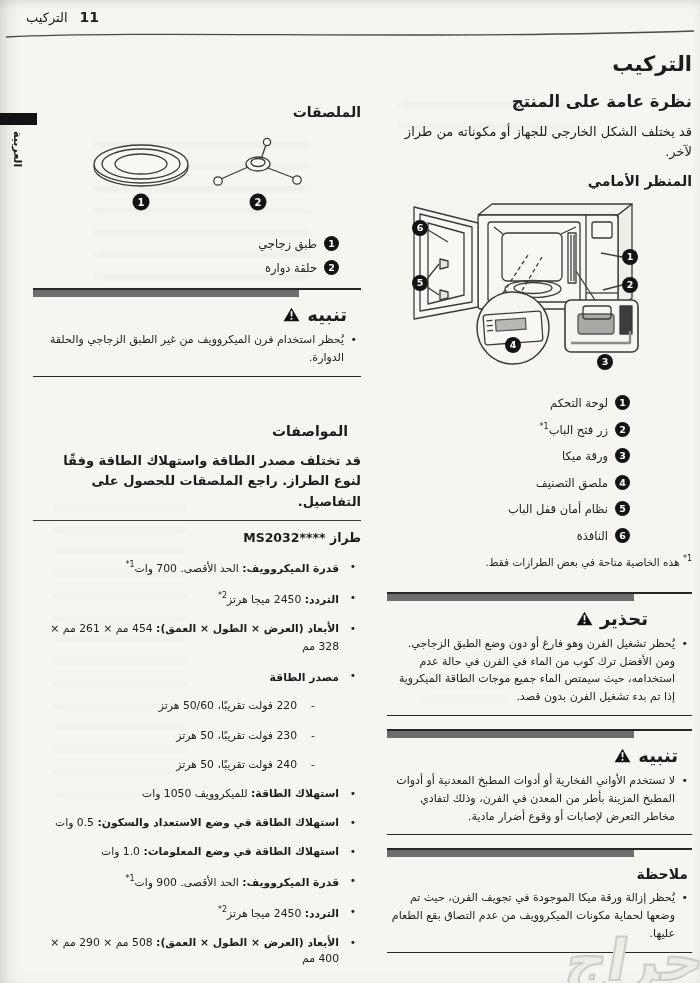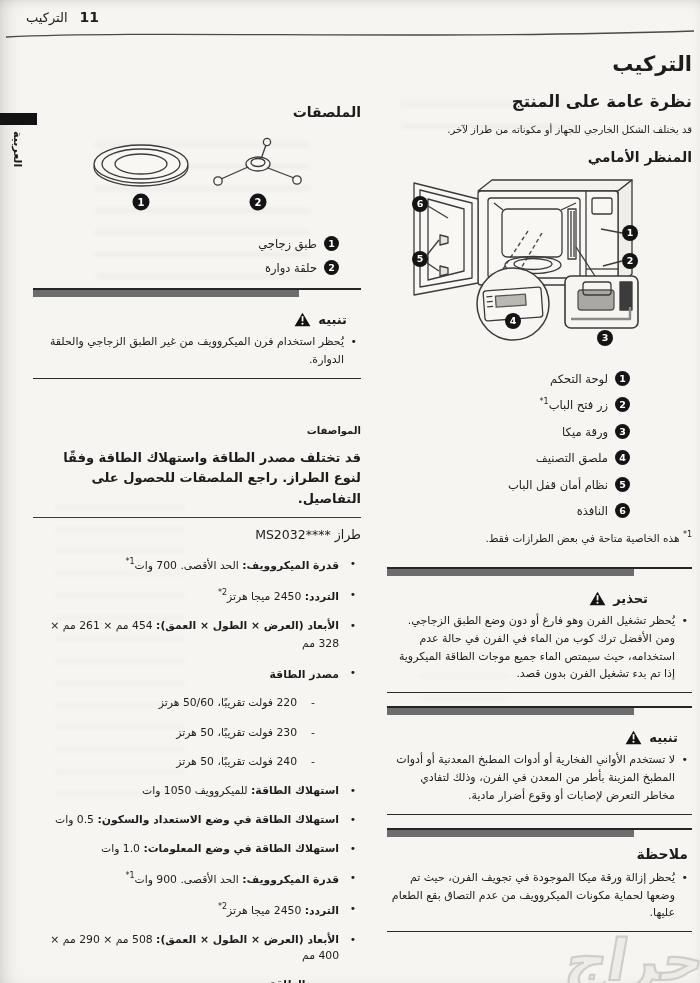--- a/index.html
+++ b/index.html
@@ -23,50 +23,50 @@
   .side-tab { position:absolute; left:0; top:113px; width:37px; height:12px; background:#131313; }
   .side-word { position:absolute; left:24px; top:131px; font-size:11px; font-weight:bold;
     transform:rotate(90deg); transform-origin:top left; letter-spacing:1px; }
   
   .col { position:absolute; direction:rtl; text-align:right; }
   .col-r { right:8px; top:42px; width:305px; }
   .col-l { left:33px; top:104px; width:328px; }
   
   .sec-title { font-size:21px; font-weight:bold; margin:10px 0 16px; }
   .ov-head   { font-size:16.5px; font-weight:bold; margin:14px 0 11px; }
-  .intro     { font-size:10px; line-height:1.55; margin:0 0 11px; }
+  .intro     { font-size:13px; line-height:1.55; margin:0 0 11px; }
   .front-head{ font-size:14px; font-weight:bold; margin:6px 0 8px; }
   .mw-svg    { display:block; margin:4px auto 6px; }
   .co-list   { padding:10px 62px 0 0; }
   .co-row    { display:flex; align-items:center; gap:7px; margin-bottom:11.5px; font-size:11.5px; }
   .badge     { width:15px; height:15px; border-radius:50%; background:#141414; color:#fff;
                font-size:9.5px; font-weight:bold; display:flex; align-items:center; justify-content:center;
                direction:ltr; flex:0 0 15px; }
   .footnote  { font-size:10.5px; margin:8px 0 12px; }
   .ltr       { direction:ltr; unicode-bidi:isolate; }
   sup.fn     { font-size:8px; direction:ltr; unicode-bidi:isolate; }
   
   .alert     { margin-top:24px; }
   .alert.tight { margin-top:13px; }
   .bar       { border-top:2px solid #262626; height:9px; position:relative; }
   .bar::after{ content:""; position:absolute; left:0; top:0; width:81%; height:7px; background:#6d6d6d; }
-  .a-title   { display:flex; align-items:center; gap:7px; padding:7px 14px 5px 0; font-size:13px; font-weight:bold;margin-top:8px; }
+  .a-title   { display:flex; align-items:center; gap:7px; padding:7px 14px 5px 0; font-size:18px; font-weight:bold; }
   .a-title.wide { padding-right:44px; }
   .n-title   { font-size:14px; font-weight:bold; padding:9px 4px 6px 0; }
   .a-body    { position:relative; font-size:11px; line-height:1.62; padding:1px 17px 9px 2px;
                border-bottom:1.4px solid #2b2b2b; }
   .a-body .mk{ position:absolute; right:4px; top:1px; }
   
   .acc-head  { font-size:14px; font-weight:bold; }
   .acc-svg   { display:block; margin:14px 0 4px; }
   .acc-row   { display:flex; align-items:center; gap:7px; margin-bottom:9px; font-size:11.5px; padding-right:22px; }
-  .specs-head{ font-size:10px; font-weight:bold; margin:46px 0 12px; }
+  .specs-head{ font-size:14px; font-weight:bold; margin:46px 13px 12px; }
   .specs-intro{ font-size:13px; line-height:1.6; margin:0 0 7px;font-weight:bold; }
   .rule      { border-top:1.2px solid #3a3a3a; margin:0 0 9px; }
-  .model-line{ font-size:12.5px; font-weight:normal; margin:2px 0 14px; }
+  .model-line{ font-size:12.5px; font-weight:bold; margin:2px 0 14px; }
   .model-line .ltr { font-size:12.5px; }
   .spec-row  { position:relative; font-size:10.8px; line-height:1.5; padding-right:22px; margin-bottom:13px; }
   .spec-row .mk { position:absolute; right:5px; top:0; }
   .spec-row.lvl2 { padding-right:64px; }
   .spec-row.lvl2 .mk { right:46px; }
   
   .watermark { position:absolute; right:-4px; bottom:-10px; font-size:57px; font-weight:bold;
     color:#edecE7; -webkit-text-stroke:2.2px #cfcec8; letter-spacing:7px; transform:skewX(-10deg);
     direction:rtl; }
   

